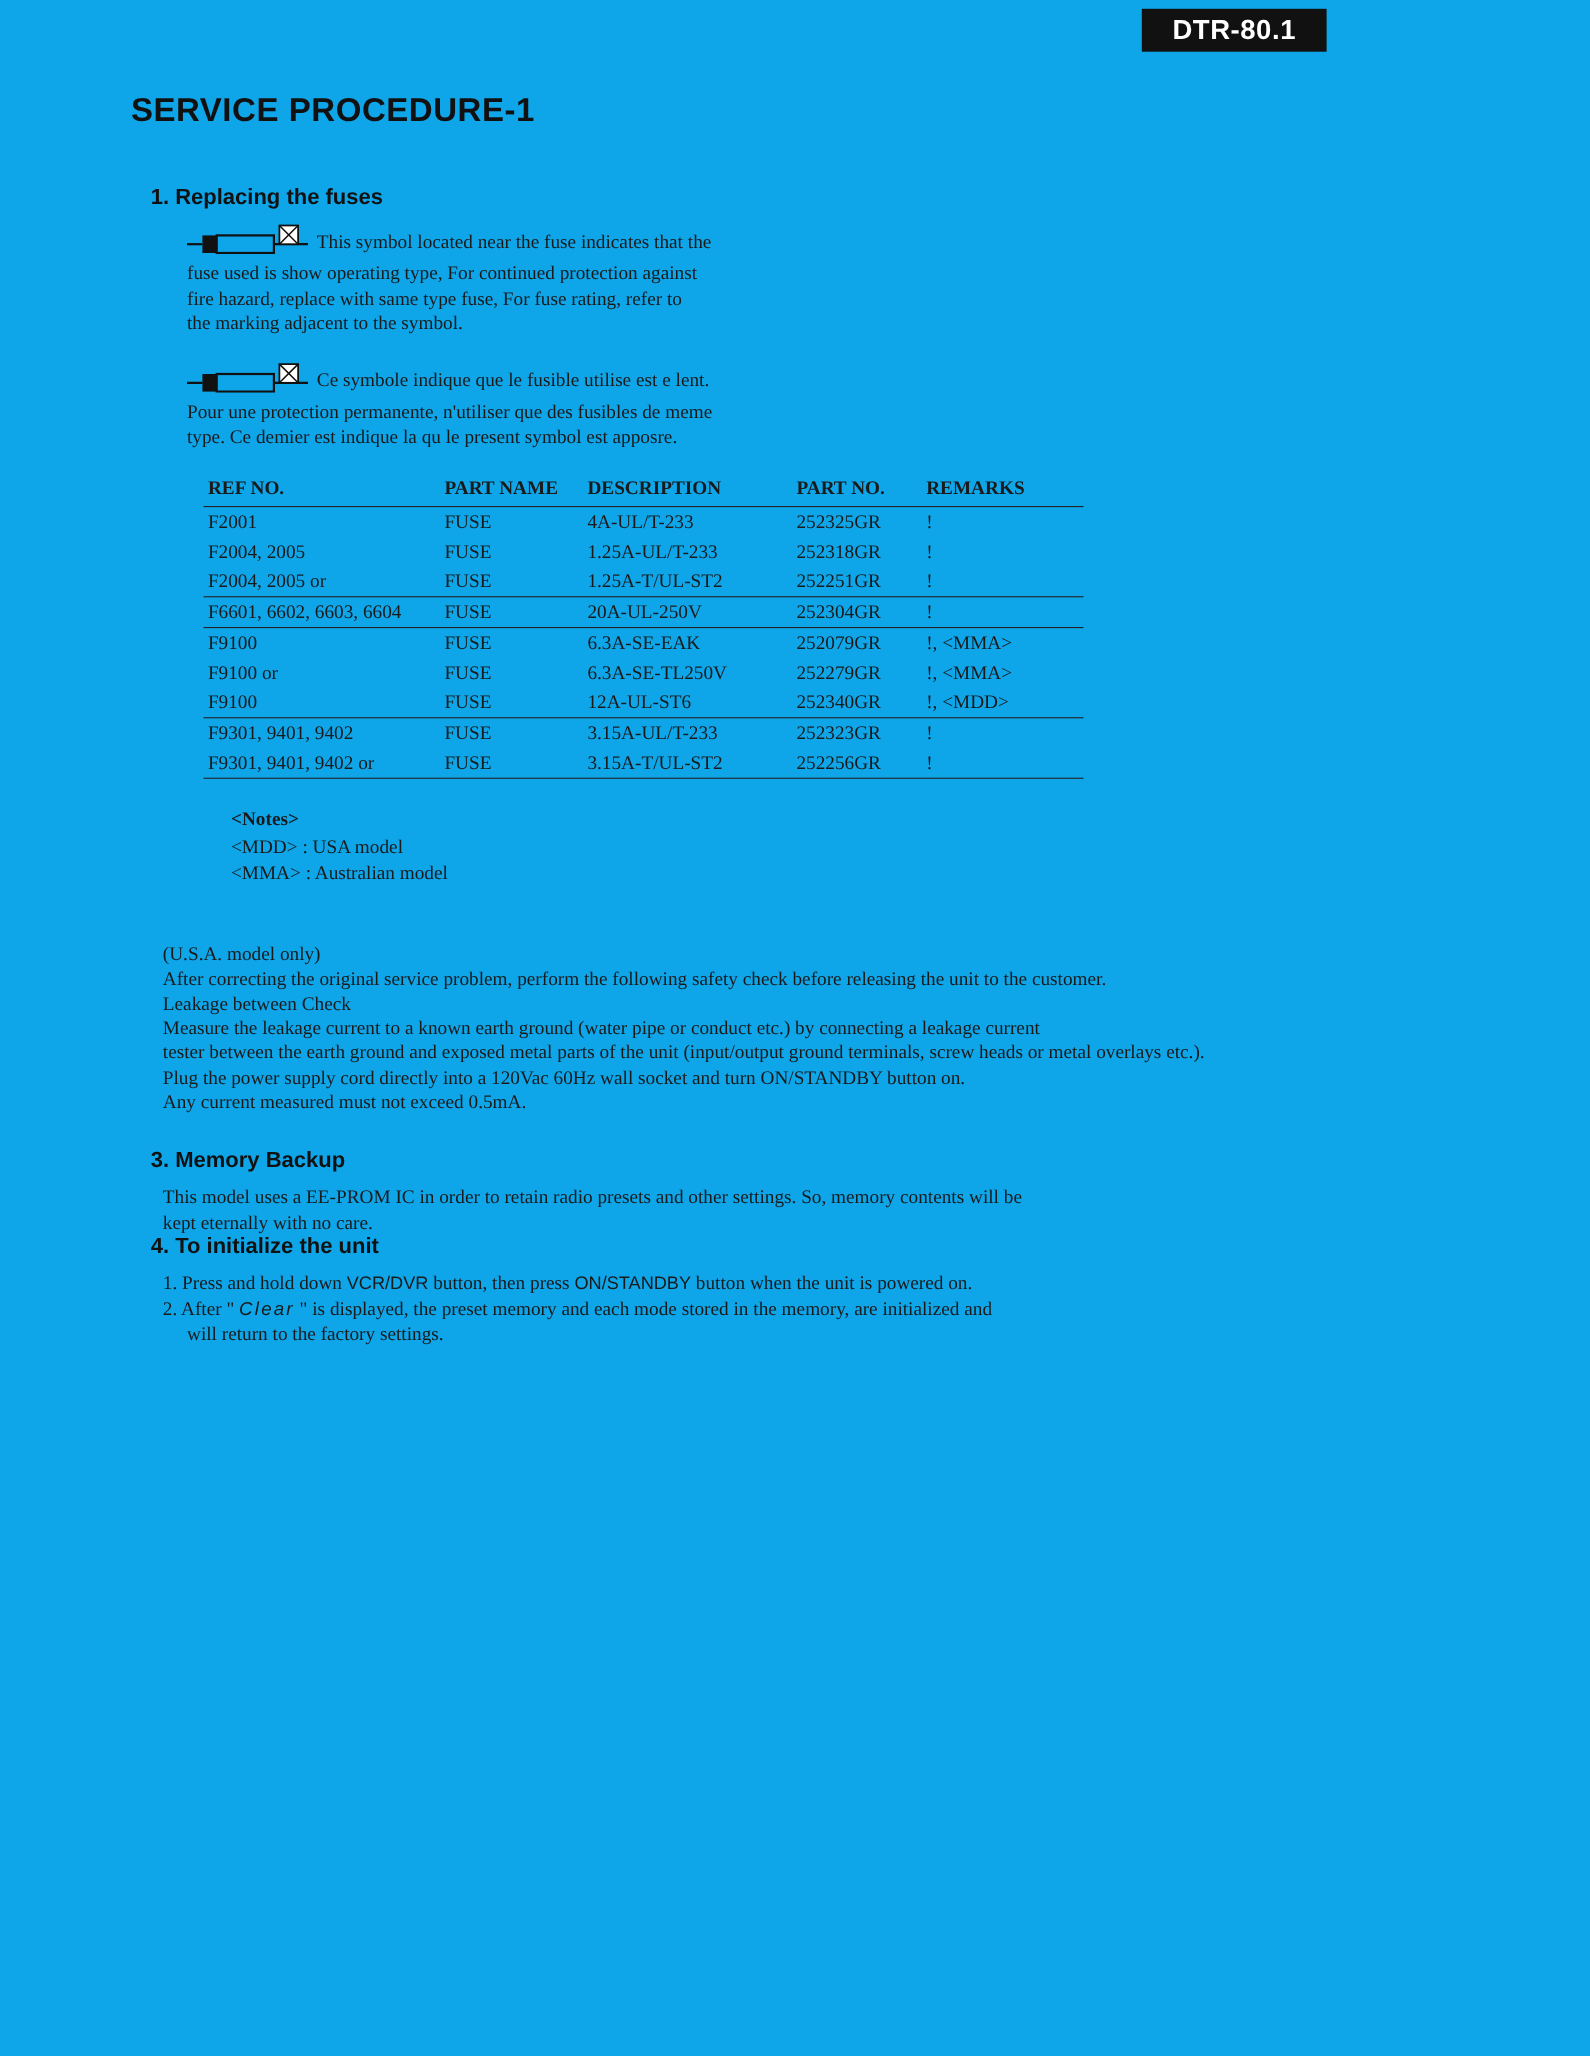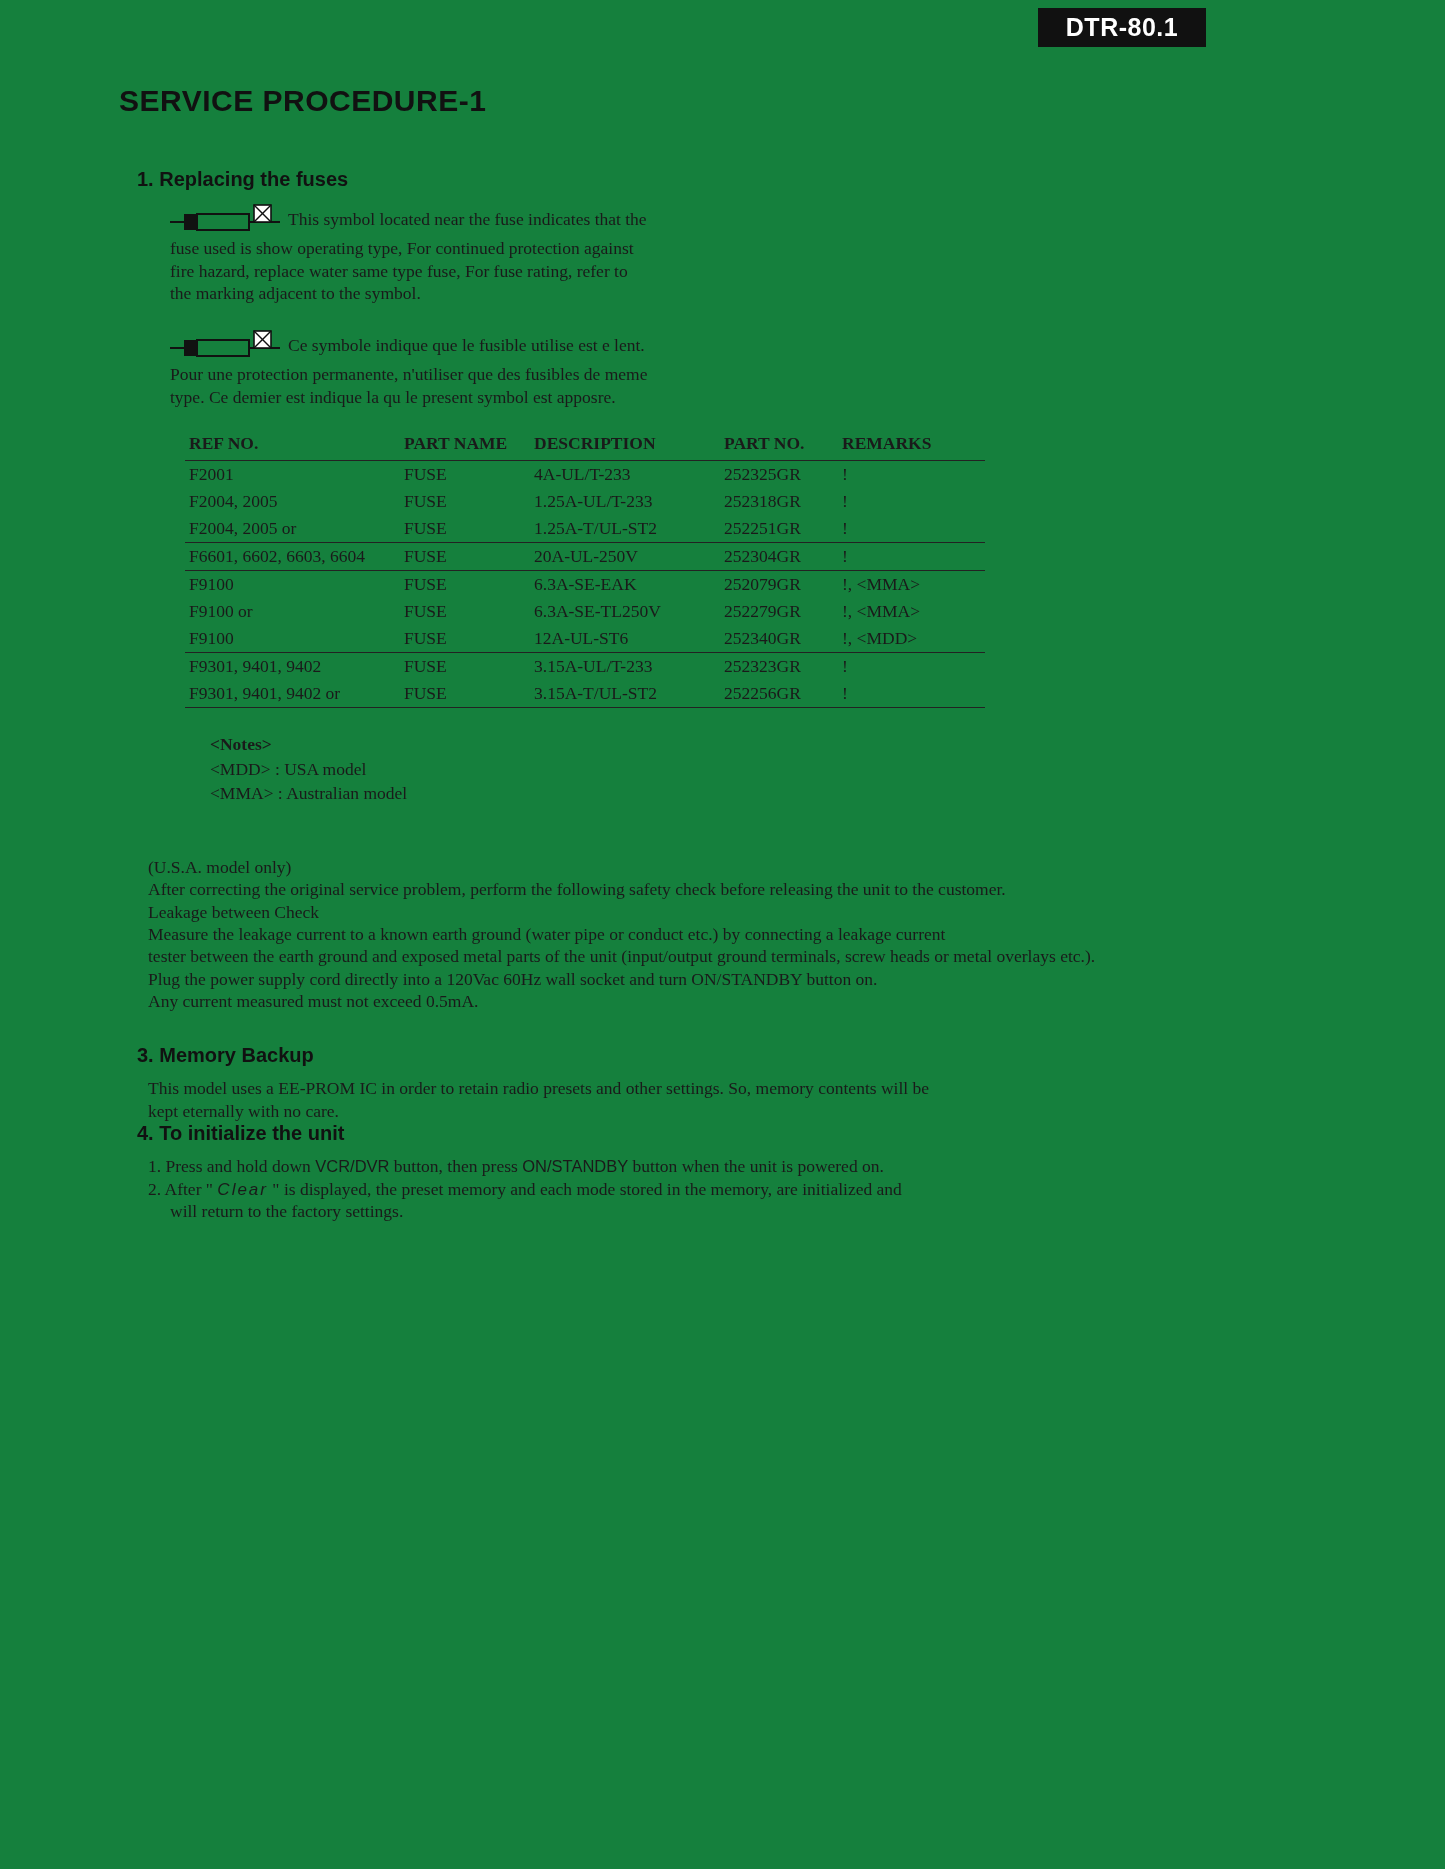--- a/index.html
+++ b/index.html
@@ -2,21 +2,21 @@
 <html><head>
 <meta charset="utf-8">
 <style>
   * { margin: 0; padding: 0; box-sizing: border-box; }
   html, body { background: #e8e8e6; }
   .page {
     position: relative;
     width: 1445px;
     height: 1869px;
     margin: 0 auto;
-    background: #15803d;
+    background: #0ea5e9;
     font-family: "Liberation Serif", serif;
     color: #1a1a1a;
     overflow: hidden;
   }
   .model-badge {
     position: absolute;
     top: 8px;
     left: 1038px;
     width: 168px;
     height: 39px;
@@ -142,21 +142,21 @@
             <line x1="0" y1="21" x2="14" y2="21" stroke="#111" stroke-width="2"></line>
             <rect x="14" y="13" width="13" height="16" fill="#111"></rect>
             <rect x="27" y="13" width="52" height="16" fill="none" stroke="#111" stroke-width="2"></rect>
             <line x1="79" y1="21" x2="110" y2="21" stroke="#111" stroke-width="2"></line>
             <rect x="84" y="4" width="17" height="17" fill="#fffffd" stroke="#111" stroke-width="1.6"></rect>
             <line x1="84" y1="4" x2="101" y2="21" stroke="#111" stroke-width="1.4"></line>
             <line x1="101" y1="4" x2="84" y2="21" stroke="#111" stroke-width="1.4"></line>
           </svg>
         </span><span class="para-first">This symbol located near the fuse indicates that the</span>
         <span class="para-line">fuse used is show operating type, For continued protection against</span>
-        <span class="para-line">fire hazard, replace water same type fuse, For fuse rating, refer to</span>
+        <span class="para-line">fire hazard, replace with same type fuse, For fuse rating, refer to</span>
         <span class="para-line">the marking adjacent to the symbol.</span>
       </div>
 
       <div class="fuse-para">
         <span class="fuse-symbol">
           <svg width="110" height="30" viewBox="0 0 110 30">
             <line x1="0" y1="21" x2="14" y2="21" stroke="#111" stroke-width="2"></line>
             <rect x="14" y="13" width="13" height="16" fill="#111"></rect>
             <rect x="27" y="13" width="52" height="16" fill="none" stroke="#111" stroke-width="2"></rect>
             <line x1="79" y1="21" x2="110" y2="21" stroke="#111" stroke-width="2"></line>

